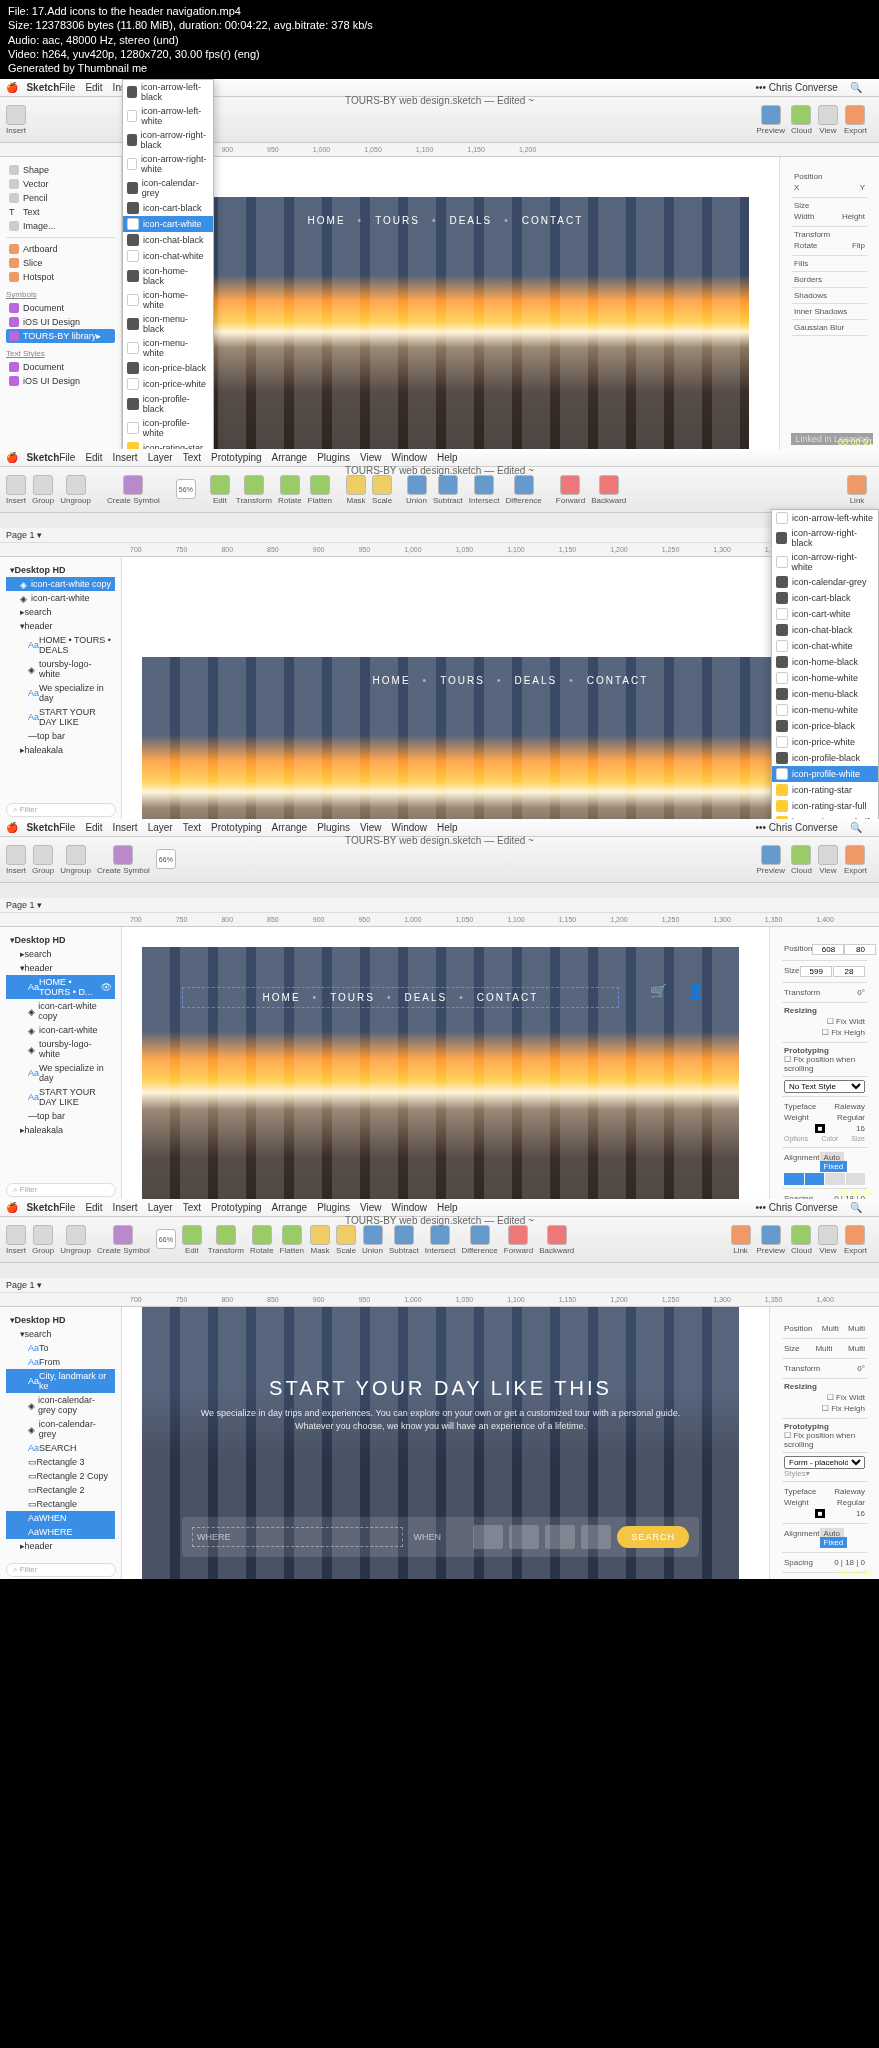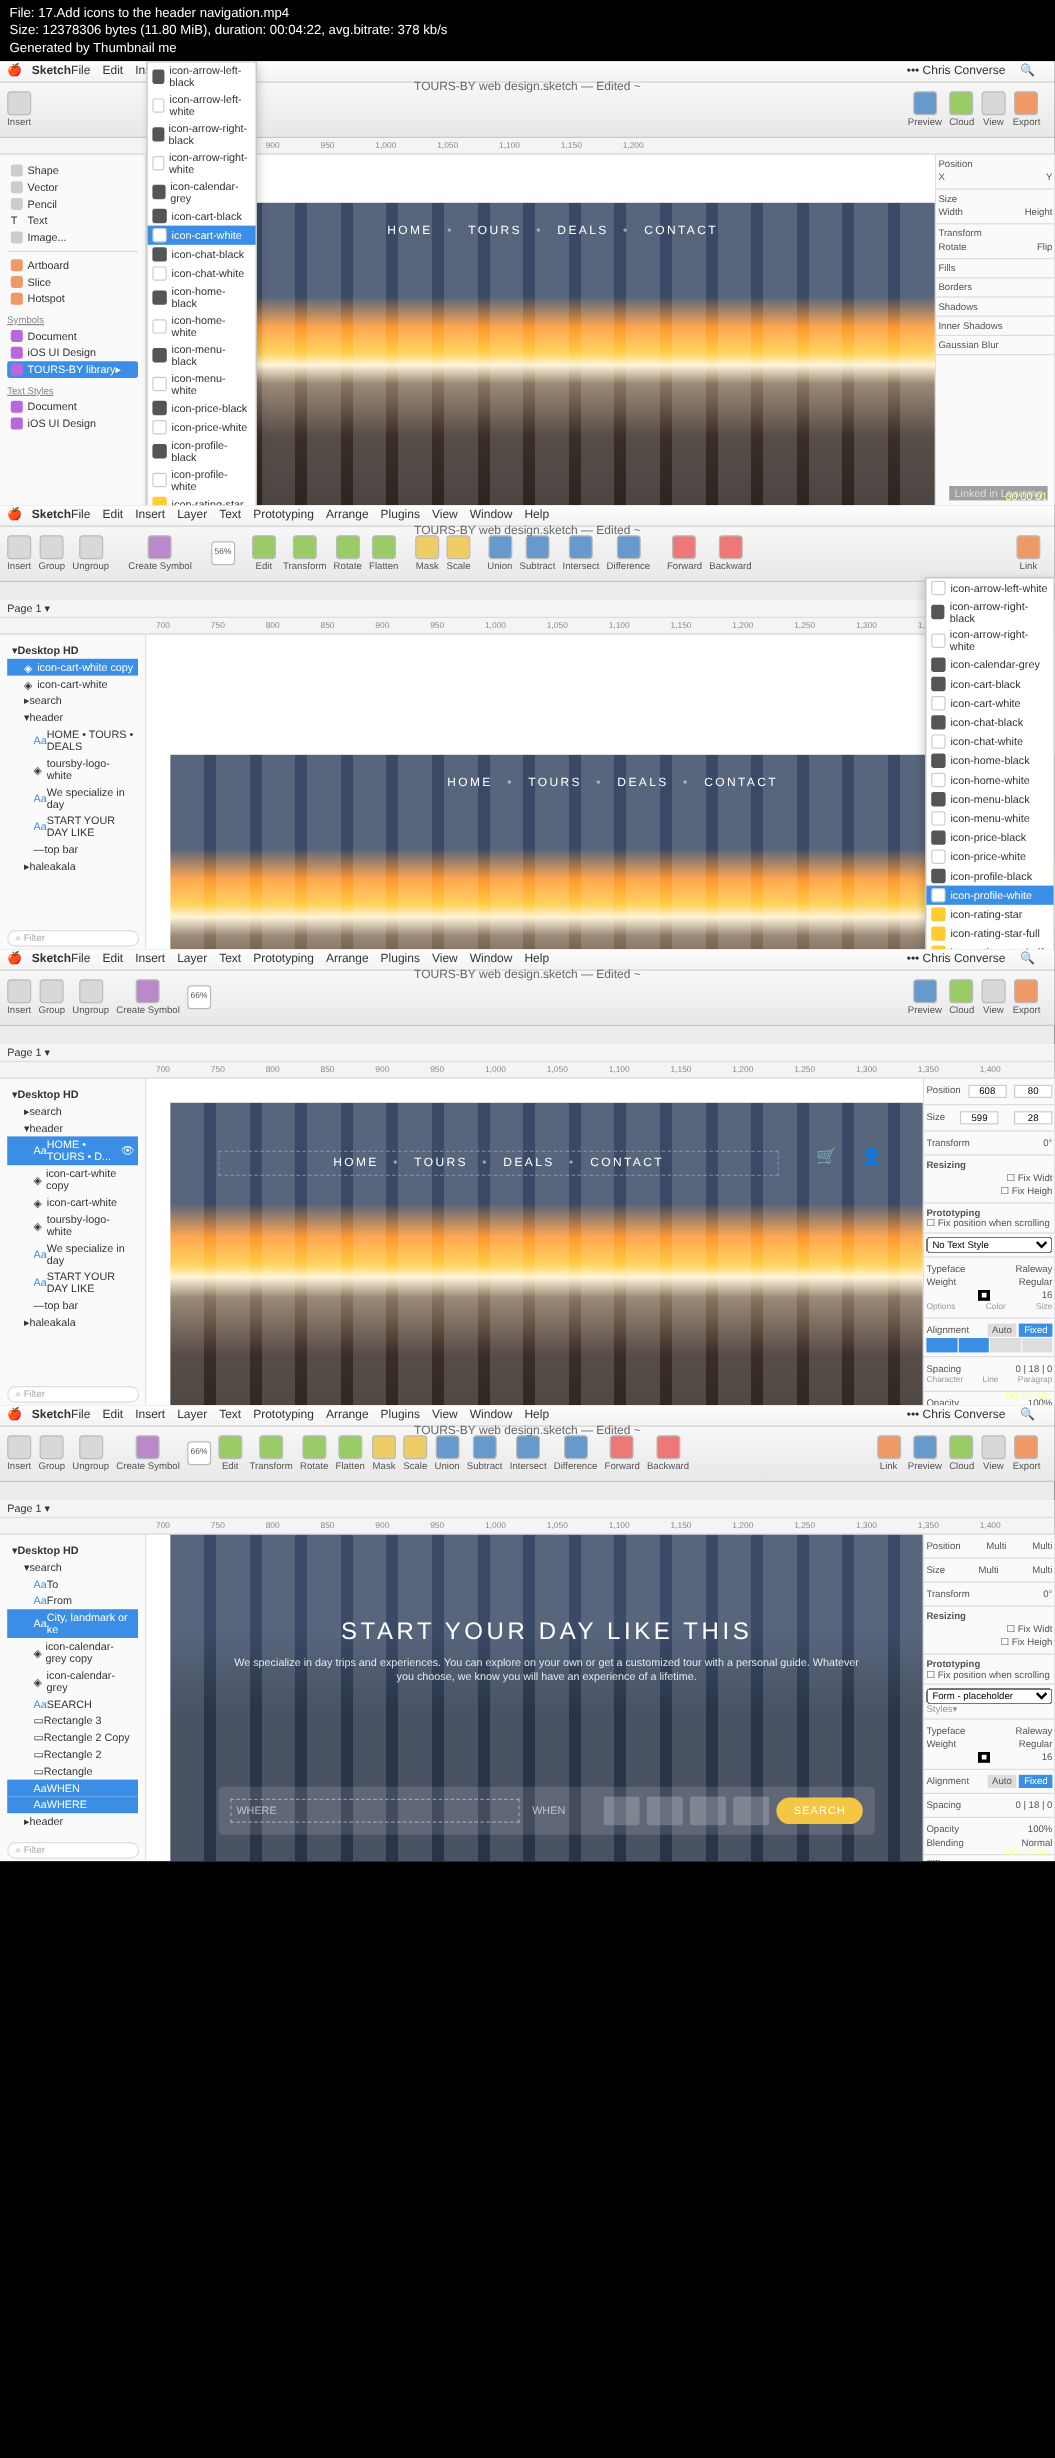--- a/index.html
+++ b/index.html
@@ -17,21 +17,21 @@
 .tb-btn.b .ico{background:#69c;}
 .tb-btn.o .ico{background:#e96;}
 .tb-btn.r .ico{background:#e77;}
 .tb-btn.y .ico{background:#ec6;}
 .tb-btn.p .ico{background:#b8c;}
 .doc-title { position:absolute; left:50%; transform:translateX(-50%); top:-2px; font-size:10px; color:#666; white-space:nowrap; }
 .ruler { background:#f4f4f4; border-bottom:1px solid #ccc; height:14px; font-size:7px; color:#888; display:flex; align-items:center; padding-left:130px; }
 .ruler span { margin-right:34px; }
 .main { display:flex; height:340px; background:#fff; }
 .sidebar-left { width:122px; background:#fafafa; border-right:1px solid #ddd; padding:6px; font-size:9px; overflow:hidden; }
-.sidebar-right { width:100px; background:#fafafa; border-left:1px solid #ddd; padding:0; font-size:8px; }
+.sidebar-right { width:100px; background:#fafafa; border-left:1px solid #ddd; padding:12px; font-size:8px;margin-left:30px; }
 .canvas { flex:1; background:#fff; position:relative; overflow:hidden; }
 .cat { color:#888; font-size:8px; margin:6px 0 2px; text-transform:none;text-decoration:underline; }
 .li { display:flex; align-items:center; padding:2px 3px; cursor:default; border-radius:2px; }
 .li.sel { background:#3a8ee6; color:#fff; }
 .li .sw { width:10px; height:10px; margin-right:4px; background:#ccc; border-radius:2px; display:inline-block; }
 .insp-sec { border-bottom:1px solid #ddd; padding:3px 2px; color:#555; }
 .insp-row { display:flex; justify-content:space-between; margin:2px 0; font-size:8px; }
 .insp-row input { width:32px; font-size:8px; border:1px solid #ccc; text-align:center; }
 .dropdown { position:absolute; left:122px; top:0; width:92px; background:#fff; border:1px solid #bbb; box-shadow:2px 2px 8px rgba(0,0,0,.2); z-index:5; font-size:9px; }
 .dropdown2 { position:absolute; right:0; top:60px; width:108px; background:#fff; border:1px solid #bbb; box-shadow:-2px 2px 8px rgba(0,0,0,.2); z-index:5; font-size:9px; }
@@ -62,20 +62,22 @@
 .layer-item.sel { background:#3a8ee6; color:#fff; }
 .layer-item .ic { width:8px; height:8px; margin-right:3px; display:inline-block; }
 .filter { position:absolute; bottom:2px; left:6px; width:110px; font-size:8px; color:#aaa; border:1px solid #ddd; border-radius:8px; padding:1px 6px; background:#fff; }
 </style>
 </head>
 <body>
 
 <div class="file-info">
   <div>File: 17.Add icons to the header navigation.mp4</div>
   <div>Size: 12378306 bytes (11.80 MiB), duration: 00:04:22, avg.bitrate: 378 kb/s</div>
+  <div>Audio: aac, 48000 Hz, stereo (und)</div>
+  <div>Video: h264, yuv420p, 1280x720, 30.00 fps(r) (eng)</div>
   <div>Generated by Thumbnail me</div>
 </div>
 
 <div class="panel" style="height:370px;">
   <div class="menubar">
     <span class="apple">🍎</span>
     <b>Sketch</b>
     <span>File</span>
       <span>Edit</span>
       <span>Insert</span>

